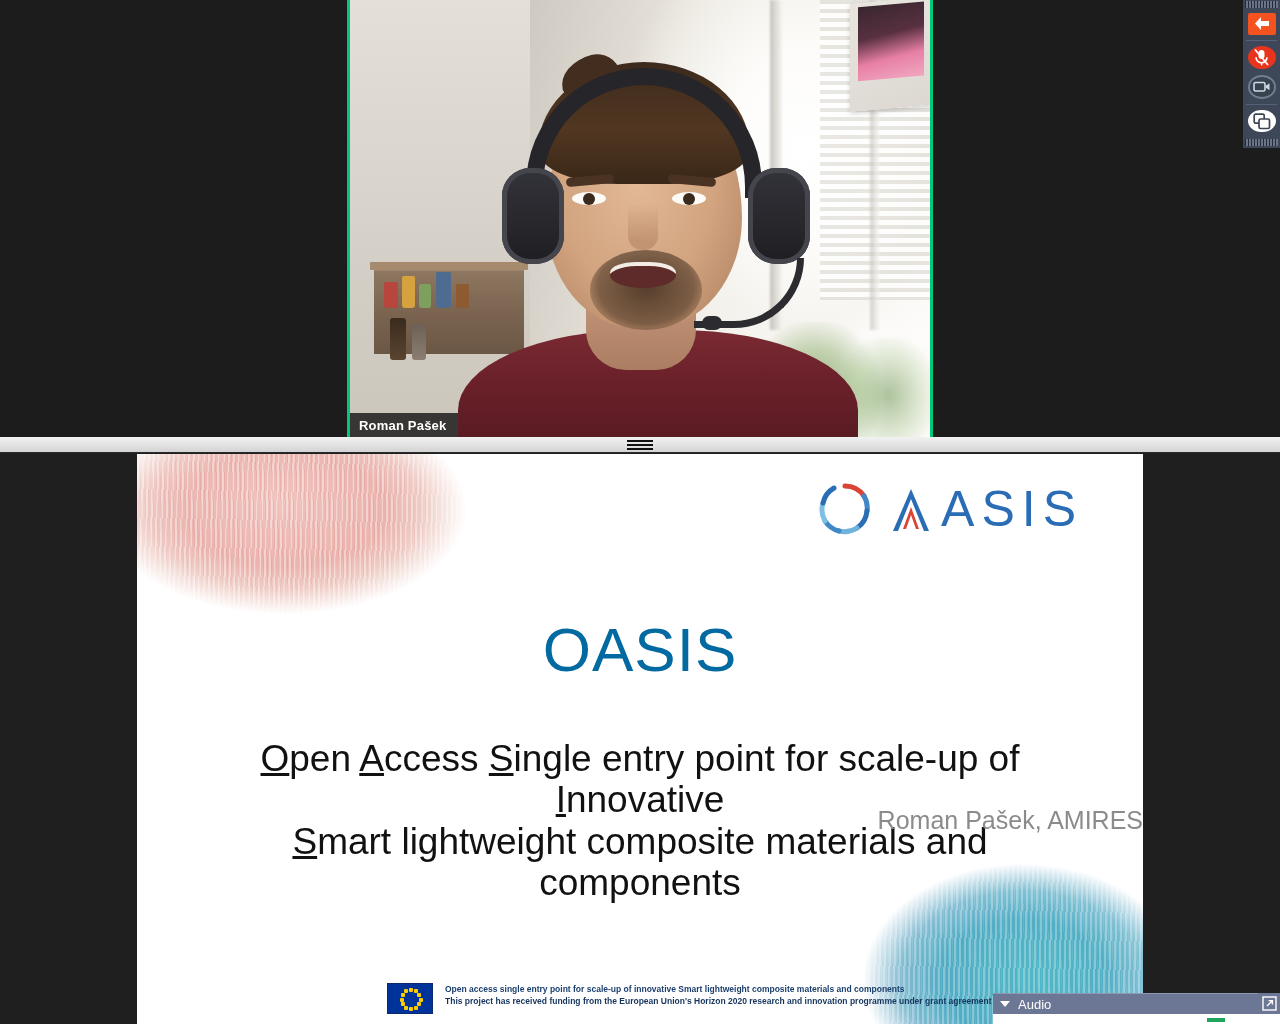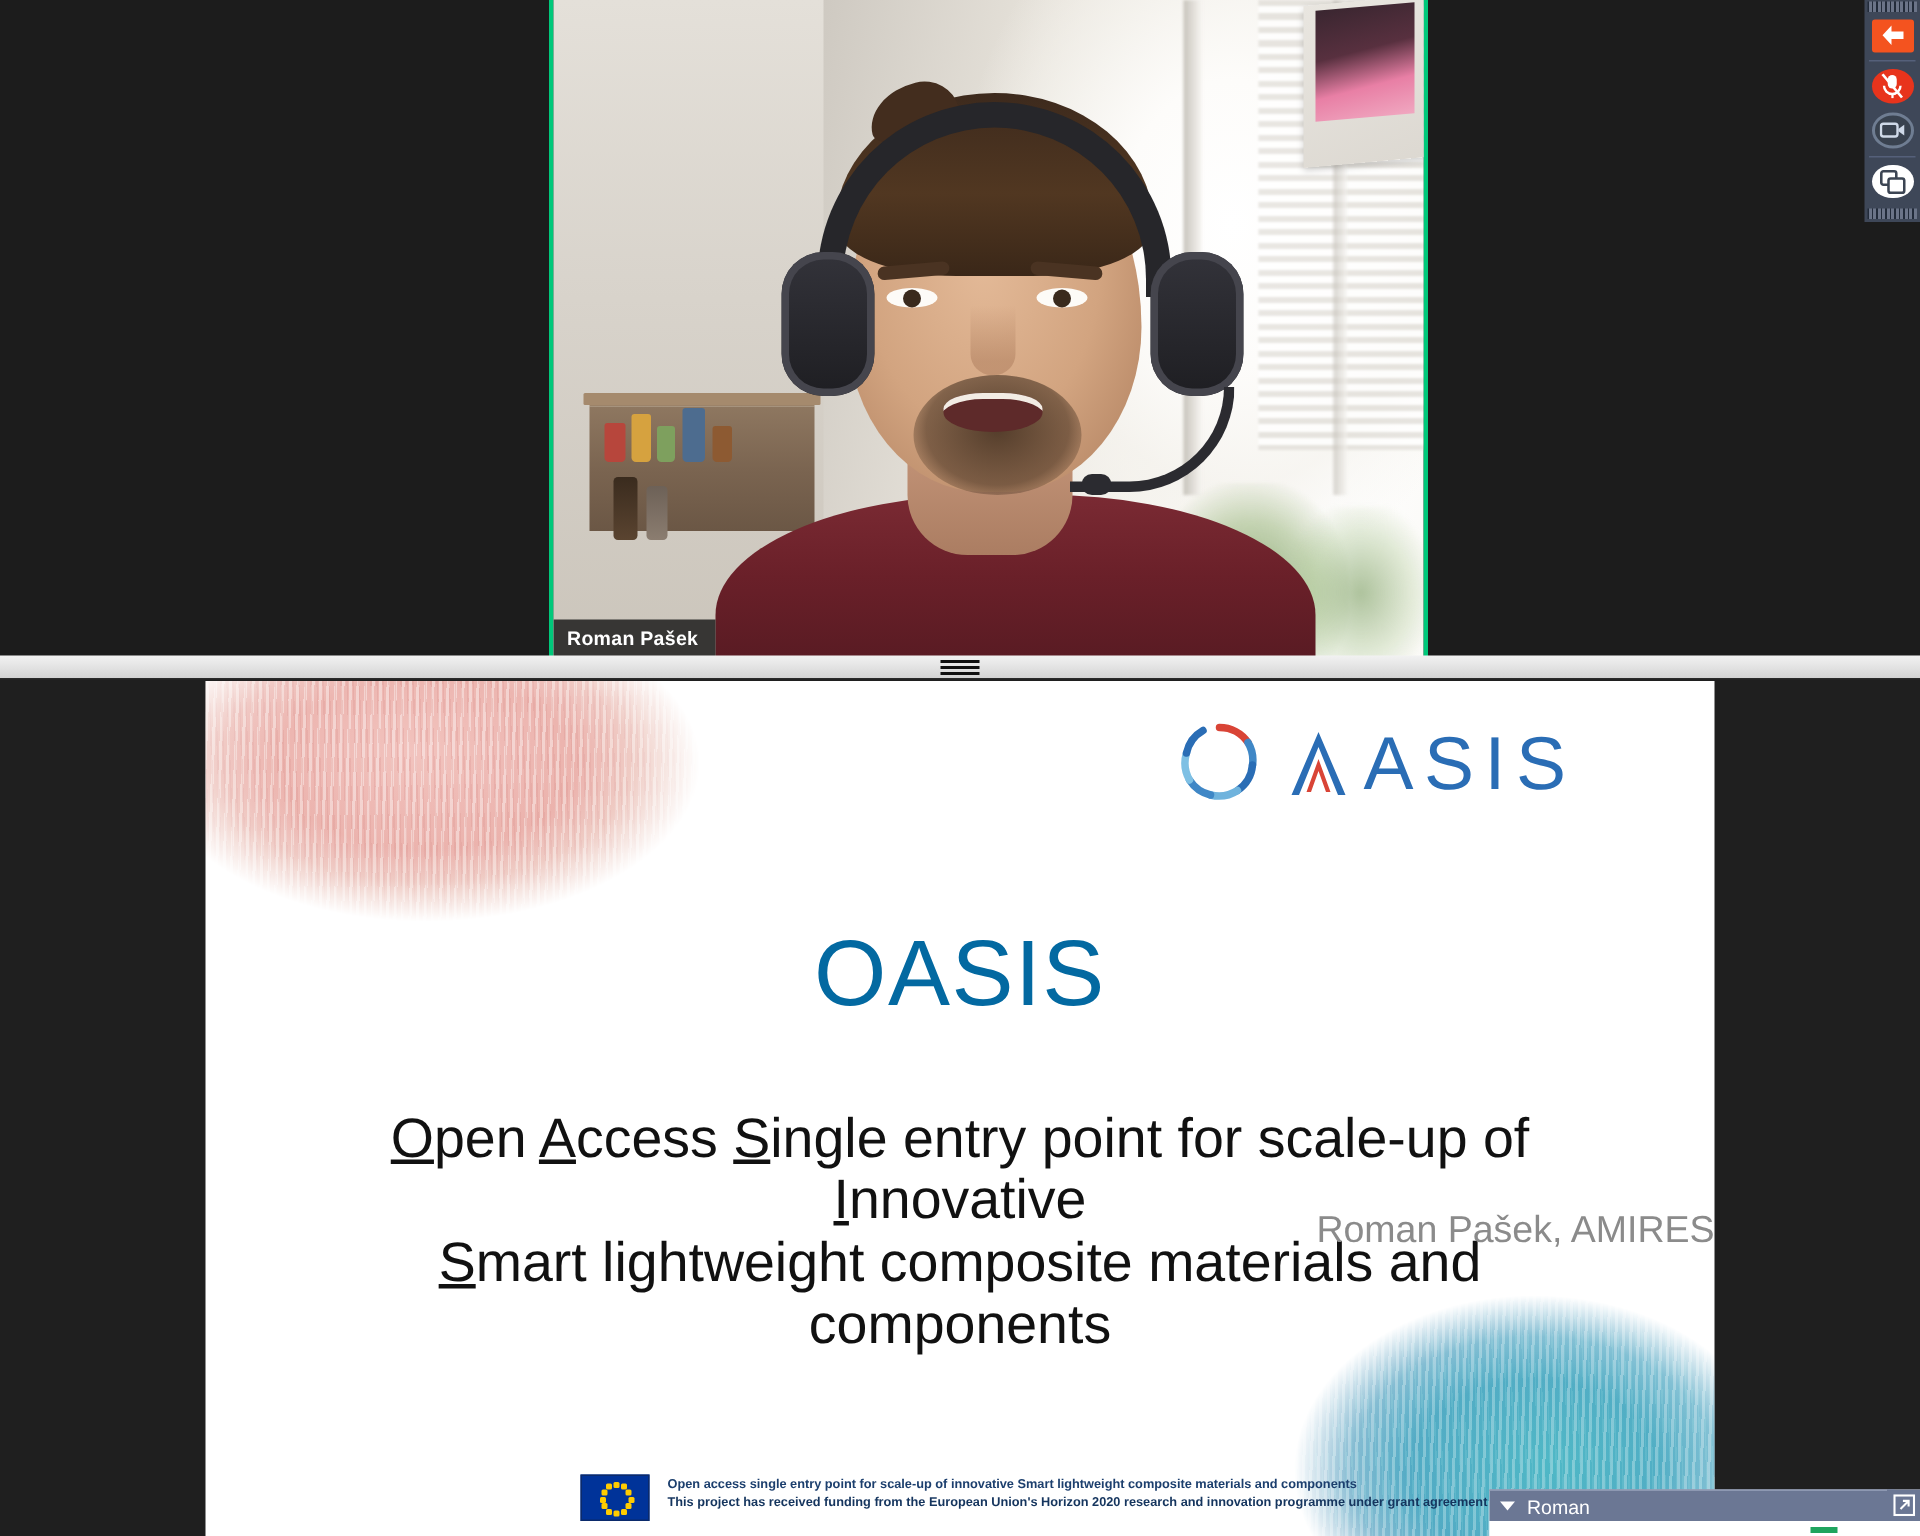--- a/index.html
+++ b/index.html
@@ -10,21 +10,21 @@
     overflow: hidden;
   }
   #app { position: relative; width: 1280px; height: 1024px; background: #1f1f1f; }
 
   
   .video-pane {
     position: absolute; left: 0; top: 0; width: 1280px; height: 437px;
     background: #1c1c1c;
   }
   .video-frame {
-    position: absolute; left: 366px; top: 0px; width: 586px; height: 442px;
+    position: absolute; left: 347px; top: 0px; width: 586px; height: 442px;
     border: 3px solid #00c87a;
     border-top: 0;
     overflow: hidden;
     background: #6d6a66;
   }
   .video-inner { position: absolute; inset: 0; overflow: hidden; }
 
   
   .room {
     position: absolute; inset: 0;
@@ -219,22 +219,22 @@
       linear-gradient(10deg, #4e9fc0 0%, #67c2cd 45%, #a9dfe4 75%, rgba(255,255,255,0) 100%);
     -webkit-mask-image: radial-gradient(ellipse 165px 120px at 58% 72%, #000 50%, rgba(0,0,0,.72) 74%, rgba(0,0,0,0) 97%);
     mask-image: radial-gradient(ellipse 165px 120px at 58% 72%, #000 50%, rgba(0,0,0,.72) 74%, rgba(0,0,0,0) 97%);
   }
   .deco-teal::after {
     content: ""; position: absolute; inset: 0;
     background: repeating-linear-gradient(88deg, rgba(120,200,212,.35) 0 1px, rgba(255,255,255,0) 1px 4px);
   }
 
   .oasis-logo {
-    position: absolute; right: 92px; top: 26px;
-    display: flex; align-items: flex-start; gap: 24px;
+    position: absolute; right: 60px; top: 26px;
+    display: flex; align-items: center; gap: 24px;
   }
   .logo-text {
     font-family: "Liberation Sans", sans-serif;
     font-size: 50px; letter-spacing: 7px; color: #2a6db5; font-weight: 400;
   }
 
   .slide-title {
     position: absolute; left: 0; right: 0; top: 160px;
     text-align: center; font-size: 62px; color: #0369a1;
     font-family: "Liberation Sans", sans-serif; letter-spacing: 1px;
@@ -469,21 +469,21 @@
         <rect x="1.2" y="1.2" width="10" height="9" rx="1.4" fill="none" stroke="#3c4553" stroke-width="1.7"></rect>
         <rect x="6" y="6" width="10.5" height="9.5" rx="1.4" fill="#ffffff" stroke="#3c4553" stroke-width="1.7"></rect>
       </svg>
     </div>
     <div class="tb-grip bottom"></div>
   </div>
 
   <div class="audio-panel">
     <div class="audio-header">
       <span class="caret-down"></span>
-      <span class="audio-title">Roman</span>
+      <span class="audio-title">Audio</span>
     </div>
     <div class="audio-popout">
       <svg width="15" height="15" viewBox="0 0 15 15">
         <rect x="1" y="1" width="13" height="13" fill="none" stroke="#ffffff" stroke-width="1.4"></rect>
         <path d="M5 10 L10 5 M6.6 4.6 L10.4 4.6 L10.4 8.4" fill="none" stroke="#ffffff" stroke-width="1.4"></path>
       </svg>
     </div>
     <div class="audio-body">
       <div class="audio-meter"></div>
     </div>

